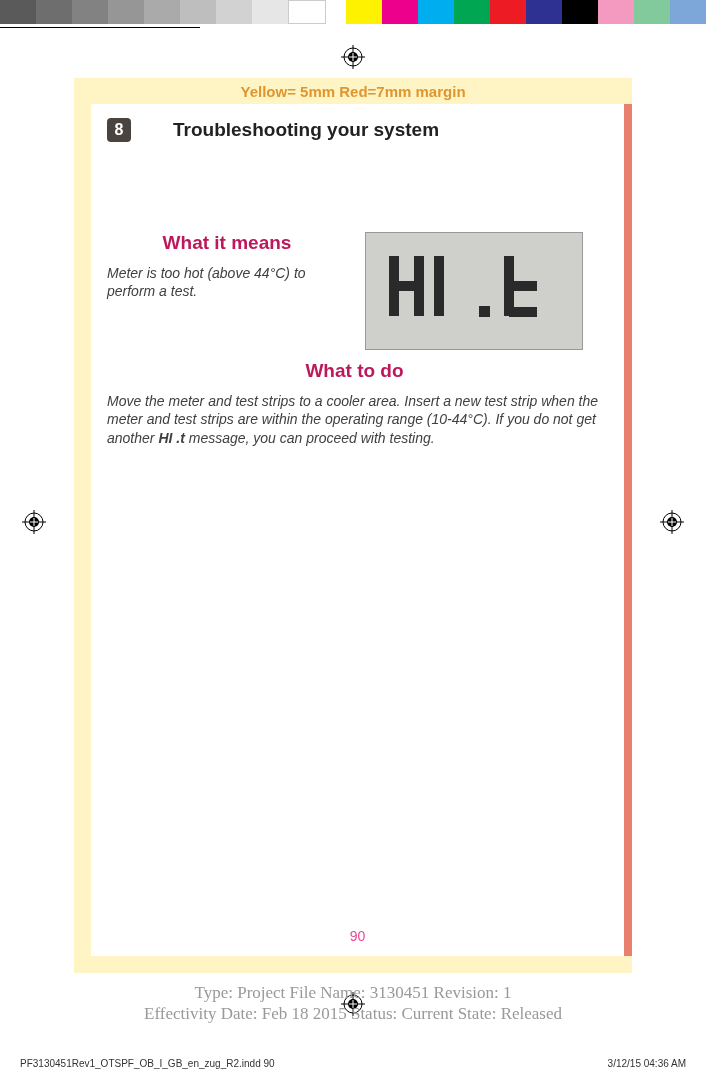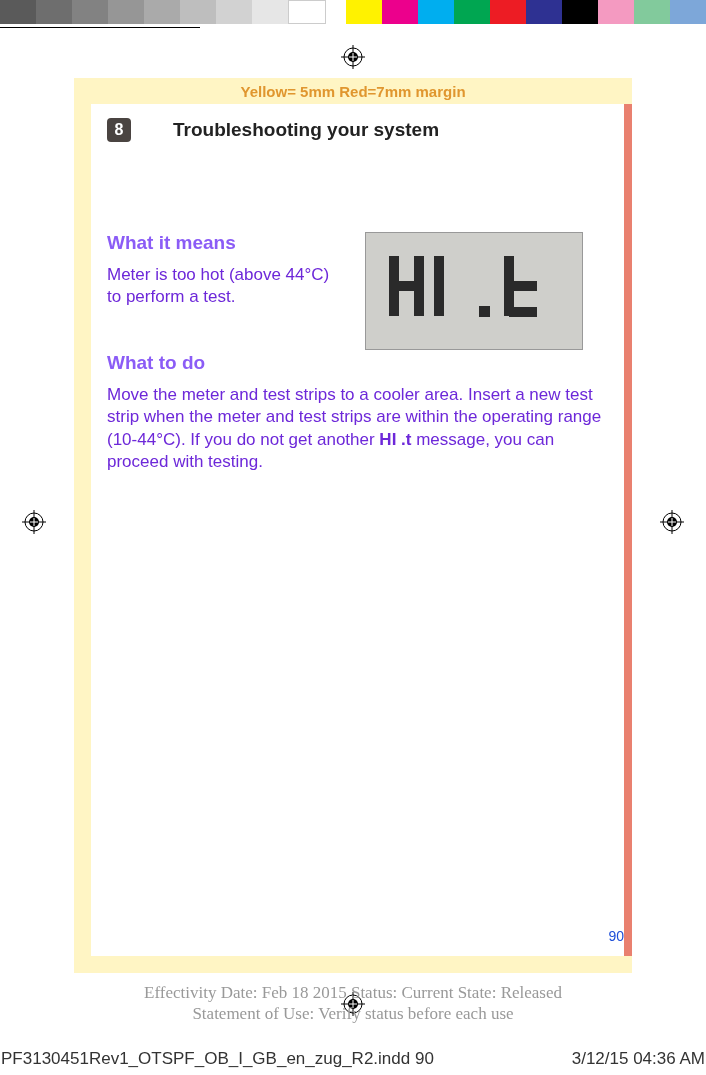--- a/index.html
+++ b/index.html
@@ -98,78 +98,80 @@
   }
   .chapter-title {
     font-weight: bold;
     font-size: 19px;
     color: #222;
     margin-left: 33px;
   }
   .section-h {
     font-weight: bold;
     font-size: 19px;
-    color: #8b5cf6;
+    color: #be185d;
     margin-bottom: 10px;
+    text-align: center;
   }
   .content-row {
     display: flex;
     gap: 18px;
     align-items: flex-start;
   }
   .body-text {
-    font-size: 17px;
-    color: #6d28d9;
+    font-size: 14px;
+    color: #404040;
     line-height: 1.32;
     margin-bottom: 14px;
     font-family: "Helvetica Neue", Arial, sans-serif;
     font-stretch: condensed;
+    font-style: italic;
   }
   .narrow { max-width: 240px; }
   .lcd {
     width: 218px;
     height: 118px;
     background: #cfcfcb;
     border: 1px solid #999;
     display: flex;
     align-items: center;
     justify-content: center;
     flex-shrink: 0;
   }
   .page-num {
     position: absolute;
     bottom: 12px;
     left: 0;
     right: 0;
-    text-align: right;
+    text-align: center;
     font-size: 14px;
-    color: #1d4ed8;
+    color: #ec4899;
     margin-top: 12px;
   }
   .meta-block {
     position: absolute;
     top: 982px;
     left: 60px;
     right: 60px;
     text-align: center;
     color: #999;
     font-family: "Times New Roman", serif;
     font-size: 17px;
     line-height: 1.25;
   }
   .footer-bar {
     position: absolute;
     bottom: 6px;
     left: 0;
     right: 0;
     display: flex;
     justify-content: space-between;
-    font-size: 17px;
+    font-size: 10px;
     color: #333;
-    padding: 0 1px;
+    padding: 0 20px;
   }
   .bold { font-weight: bold; }
 </style>
 </head>
 <body>
 
 <div class="color-bars" id="color-bars">
     <div class="bar" style="background: rgb(90, 90, 90);"></div>
     <div class="bar" style="background: rgb(110, 110, 110);"></div>
     <div class="bar" style="background: rgb(130, 130, 130);"></div>
@@ -262,33 +264,33 @@
               <rect x="95" y="55" width="11" height="11"></rect>
 
               <rect x="120" y="5" width="10" height="60"></rect>
               <rect x="125" y="30" width="28" height="10"></rect>
               <rect x="125" y="56" width="28" height="10"></rect>
             </g>
           </svg>
         </div>
       </div>
 
-      <div class="section-h" style="margin-top:2px">What to do</div>
+      <div class="section-h" style="margin-top:10px">What to do</div>
 
       <p class="body-text">
         <span>Move the meter and test strips to a cooler area. Insert a new test strip when the meter and test strips are within the operating range (10-44°C). If you do not get another </span><span class="bold">HI .t</span><span> message, you can proceed with testing.</span>
       </p>
 
 
       <div class="page-num">90</div>
     </div>
   </div>
 </div>
 
 <div class="meta-block">
+  <div>Type: Project File  Name: 3130451  Revision: 1</div>
   <div>Effectivity Date: Feb 18 2015     Status: Current     State: Released</div>
-  <div>Statement of Use: Verify status before each use</div>
 </div>
 
 <div class="footer-bar">
   <span>PF3130451Rev1_OTSPF_OB_I_GB_en_zug_R2.indd   90</span>
   <span>3/12/15   04:36 AM</span>
 </div>
 
 </body></html>

